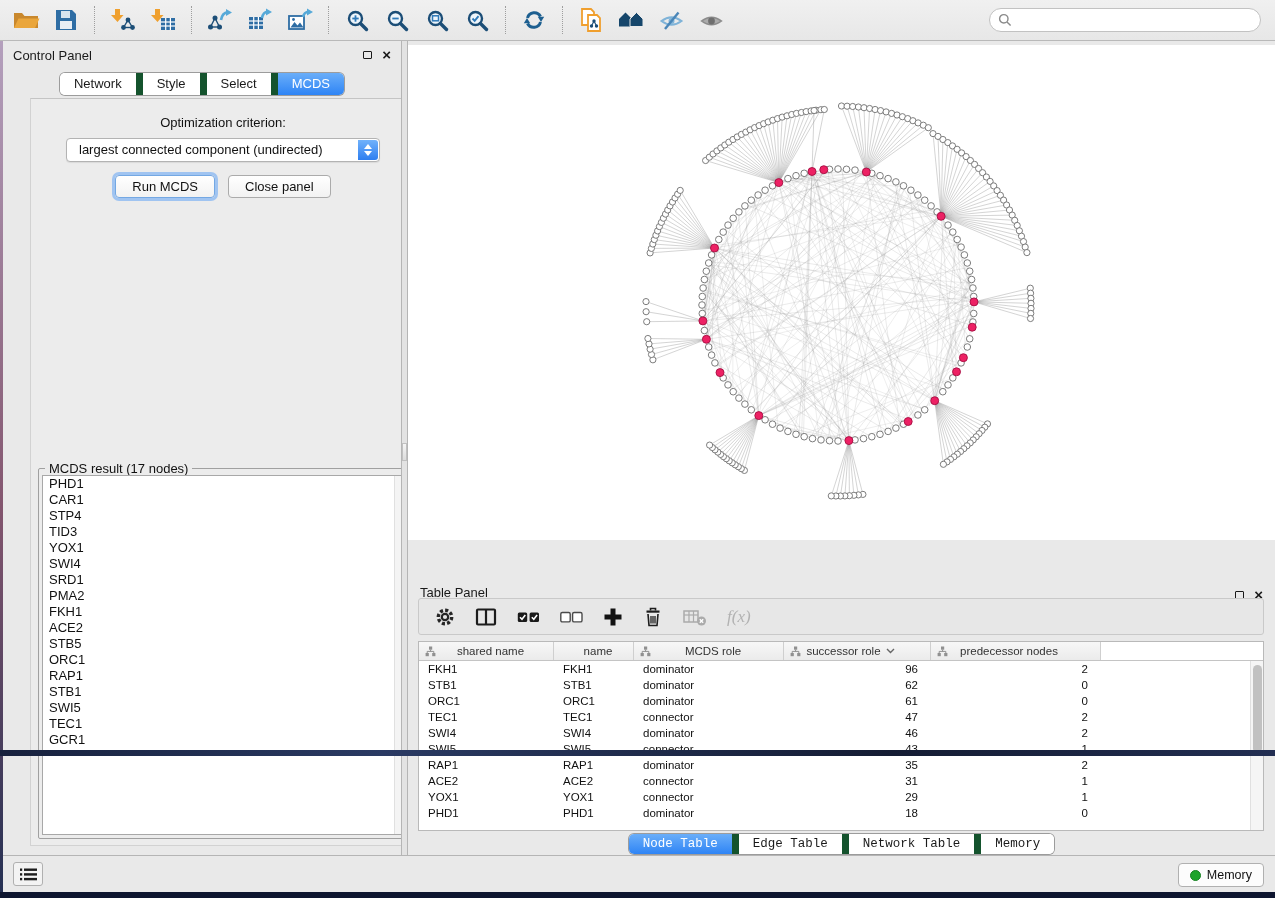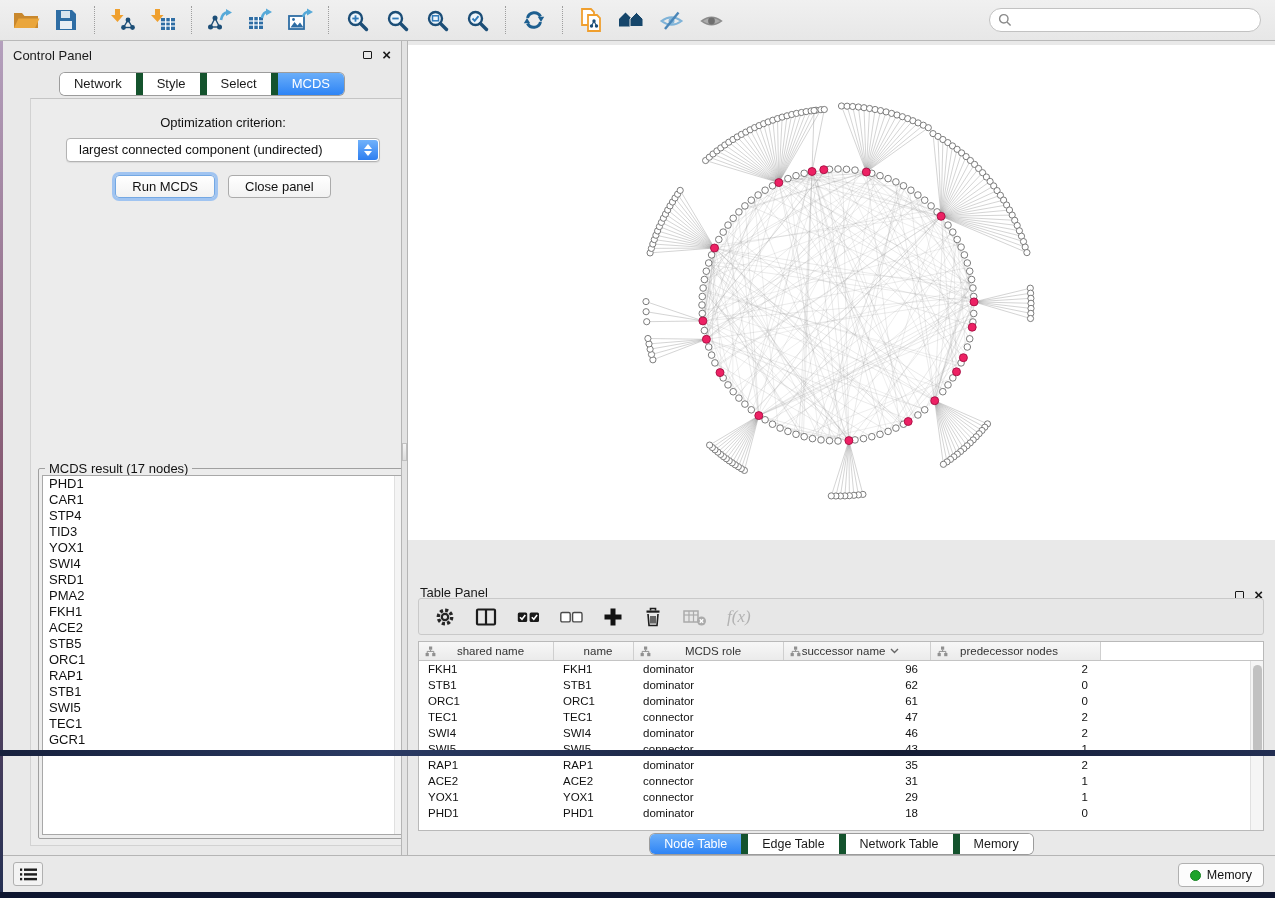--- a/index.html
+++ b/index.html
@@ -77,21 +77,21 @@
   .tbody { position:relative; }
   .trow { display:flex; height:16px; }
   .tcell { font-size:11.5px; color:#111; line-height:16px; white-space:nowrap; overflow:hidden; }
   .c0 { width:135px; padding-left:9px; }
   .c1 { width:80px;  padding-left:9px; }
   .c2 { width:150px; padding-left:9px; }
   .c3 { width:147px; text-align:right; padding-right:13px; }
   .c4 { width:170px; text-align:right; padding-right:13px; }
   .vscroll { position:absolute; right:0; top:19px; bottom:0; width:13px; background:#f5f5f5; border-left:1px solid #e0e0e0; }
   .vthumb { position:absolute; left:2px; top:4px; width:9px; height:88px; background:#c1c1c1; border-radius:5px; }
-  .tp-tabs { position:absolute; left:0; top:274px; width:100%; display:flex; justify-content:center; }
+  .tp-tabs { position:absolute; left:0; top:274px; width:100%; display:flex; justify-content:center;font-family:Liberation Mono, monospace; }
   .tp-tabs .tab { font-size:12.5px; padding:2px 14px; }
 
   
   .status-bar { position:absolute; left:3px; top:855px; width:1272px; height:37px; background:#e9e9e9; border-top:1px solid #b5b5b5; }
   .menu-btn { position:absolute; left:10px; top:6px; width:30px; height:24px; background:#f3f3f3; border:1px solid #b0b0b0; border-radius:3px; display:flex; align-items:center; justify-content:center; }
   .memory-btn { position:absolute; right:11px; top:7px; height:24px; background:#fcfcfc; border:1px solid #b0b0b0; border-radius:4px; display:flex; align-items:center; gap:6px; padding:0 11px; font-size:12.5px; color:#111; }
   .memdot { width:11px; height:11px; border-radius:50%; background:#1da32a; border:1px solid #158220; }
 </style>
 </head>
 <body>
@@ -1031,21 +1031,21 @@
               </svg>
               <span>MCDS role</span>
             </div>
           <div class="hcell c3" style="justify-content:center;">
               <svg class="orgicon" width="11" height="11" viewBox="0 0 11 11">
                 <rect x="4" y="0.5" width="3.2" height="3.2" fill="#909090"></rect>
                 <rect x="0.6" y="7" width="3.2" height="3.2" fill="#909090"></rect>
                 <rect x="7.2" y="7" width="3.2" height="3.2" fill="#909090"></rect>
                 <path d="M5.6 3.7 V5.4 M2.2 7 V5.4 H8.8 V7" stroke="#909090" fill="none"></path>
               </svg>
-              <span>successor name</span>
+              <span>successor role</span>
               <svg width="9" height="6" viewBox="0 0 9 6">
                 <path d="M1 1 L4.5 4.5 L8 1" stroke="#666" stroke-width="1.4" fill="none"></path>
               </svg>
             </div>
           <div class="hcell c4" style="justify-content:center;">
               <svg class="orgicon" width="11" height="11" viewBox="0 0 11 11">
                 <rect x="4" y="0.5" width="3.2" height="3.2" fill="#909090"></rect>
                 <rect x="0.6" y="7" width="3.2" height="3.2" fill="#909090"></rect>
                 <rect x="7.2" y="7" width="3.2" height="3.2" fill="#909090"></rect>
                 <path d="M5.6 3.7 V5.4 M2.2 7 V5.4 H8.8 V7" stroke="#909090" fill="none"></path>

